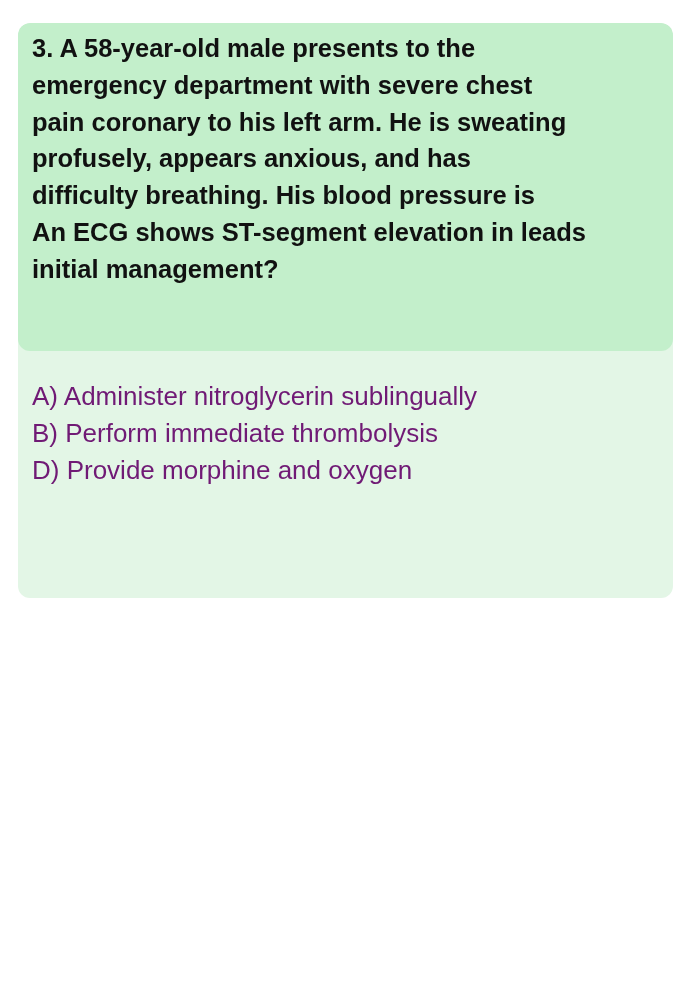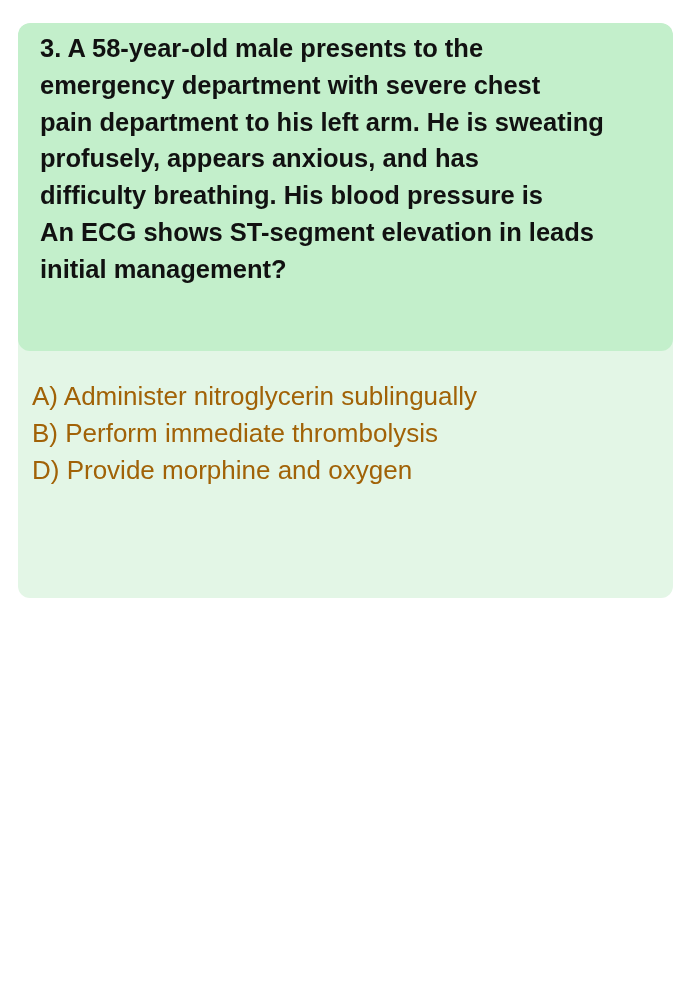--- a/index.html
+++ b/index.html
@@ -2,39 +2,39 @@
 <html><head>
   <meta charset="utf-8">
   <style>
     html, body { margin: 0; padding: 0; background: #ffffff; }
     body { width: 692px; height: 1000px; position: relative; overflow: hidden; }
     .card {
       position: absolute; left: 18px; top: 23px; width: 655px; height: 575px;
       background: #e3f6e6; border-radius: 12px; overflow: hidden;
     }
     .question {
-      background: #c3efcb; padding: 7px 12px 8px 22px; border-radius: 12px;
+      background: #c3efcb; padding: 7px 12px 8px 14px; border-radius: 12px;
       font-family: "Liberation Sans", sans-serif; font-weight: bold;
       font-size: 25.5px; line-height: 36.8px; color: #111111;
       height: 328px; box-sizing: border-box;
     }
     .options { padding: 27px 12px 0 14px; font-family: "DejaVu Sans", sans-serif; }
     .option {
       font-family: "Liberation Sans", sans-serif; font-size: 26px;
-      line-height: 37px; color: #a16207; white-space: nowrap;
+      line-height: 37px; color: #701a75; white-space: nowrap;
     }
   </style>
 </head>
 <body>
 
 <div class="card">
   <div class="question">
     <div>3. A 58-year-old male presents to the</div>
     <div>emergency department with severe chest</div>
-    <div>pain department to his left arm. He is sweating</div>
+    <div>pain coronary to his left arm. He is sweating</div>
     <div>profusely, appears anxious, and has</div>
     <div>difficulty breathing. His blood pressure is</div>
     <div>An ECG shows ST-segment elevation in leads</div>
     <div>initial management?</div>
   </div>
   <div class="options">
     <div class="option">A) Administer nitroglycerin sublingually</div>
     <div class="option">B) Perform immediate thrombolysis</div>
     <div class="option">D) Provide morphine and oxygen</div>
   </div>

